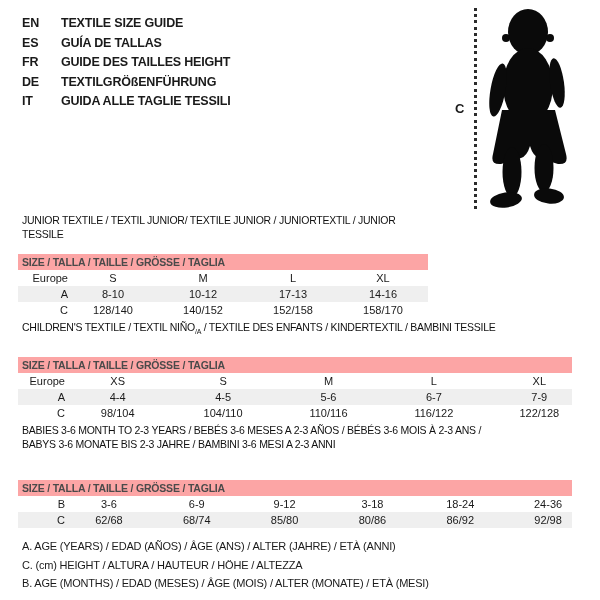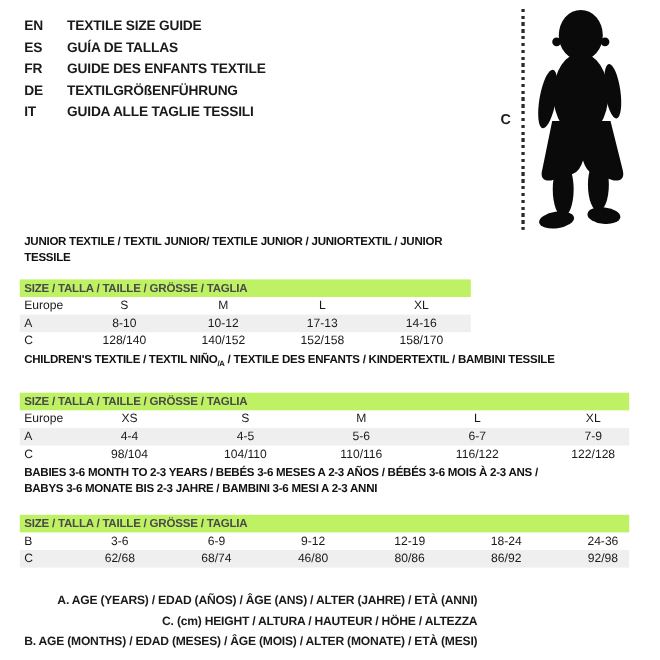--- a/index.html
+++ b/index.html
@@ -20,54 +20,54 @@
   .figure-c { position:absolute; left:5px; top:97px; font-weight:bold; font-size:13px; }
   .dash-line { position:absolute; left:24px; top:4px; height:201px; width:2.5px;
     background:repeating-linear-gradient(to bottom,#2b2b2b 0 3px,transparent 3px 6.2px); }
   .figure svg { position:absolute; left:32px; top:0; }
 
   
   .tbl { position:absolute; left:18px; }
   .t1 { top:213px; width:410px; }
   .t2 { top:320px; width:574px; }
   .t3 { top:423px; width:574px; }
-  .tbl-title { font-weight:bold; font-size:10.5px; letter-spacing:-0.25px; line-height:14px; padding-left:4px; color:#111; }
+  .tbl-title { font-weight:normal; font-size:10.5px; letter-spacing:-0.25px; line-height:14px; padding-left:4px; color:#111; }
   .t1 .tbl-title { margin-bottom:13px; }
   .t2 .tbl-title { margin-bottom:18px; }
-  .t3 .tbl-title { margin-bottom:17px; }
+  .t3 .tbl-title { margin-bottom:29px; }
   .title-sub { font-size:7px; vertical-align:sub; }
-  .size-bar { background:#bef264; color:#4a4a4a; font-weight:bold; font-size:10.5px; letter-spacing:-0.2px; height:16px; line-height:16px; padding-left:4px; }
+  .size-bar { background:#fca5a5; color:#4a4a4a; font-weight:bold; font-size:10.5px; letter-spacing:-0.2px; height:16px; line-height:16px; padding-left:4px; }
   .row { display:grid; height:16px; line-height:16px; font-size:11px; }
   .cols4 { grid-template-columns:50px repeat(4,1fr); }
   .cols5 { grid-template-columns:47px repeat(5,1fr); }
   .cols6 { grid-template-columns:47px repeat(6,1fr); }
-  .row .lbl { padding-left:4px; text-align:left; }
+  .row .lbl { padding-left:4px; text-align:right; }
   .row .cell { text-align:center; }
   .row.alt { background:#efefef; }
 
   
-  .notes { position:absolute; left:22px; top:537px; font-weight:bold; font-size:11px; line-height:18.5px; letter-spacing:-0.2px;text-align:right; }
+  .notes { position:absolute; left:22px; top:537px; font-weight:normal; font-size:11px; line-height:18.5px; letter-spacing:-0.2px; }
 </style>
 </head>
 <body>
 
 <div class="page">
 
   <div class="lang-list">
     <div class="lang-row">
       <span class="lang-code">EN</span>
       <span class="lang-label">TEXTILE SIZE GUIDE</span>
     </div>
     <div class="lang-row">
       <span class="lang-code">ES</span>
       <span class="lang-label">GUÍA DE TALLAS</span>
     </div>
     <div class="lang-row">
       <span class="lang-code">FR</span>
-      <span class="lang-label">GUIDE DES ENFANTS TEXTILE</span>
+      <span class="lang-label">GUIDE DES TAILLES HEIGHT</span>
     </div>
     <div class="lang-row">
       <span class="lang-code">DE</span>
       <span class="lang-label">TEXTILGRÖßENFÜHRUNG</span>
     </div>
     <div class="lang-row">
       <span class="lang-code">IT</span>
       <span class="lang-label">GUIDA ALLE TAGLIE TESSILI</span>
     </div>
   </div>
@@ -151,29 +151,29 @@
     <div class="tbl-title">
       <div>BABIES 3-6 MONTH TO 2-3 YEARS / BEBÉS 3-6 MESES A 2-3 AÑOS / BÉBÉS 3-6 MOIS À 2-3 ANS /</div>
       <div>BABYS 3-6 MONATE BIS 2-3 JAHRE / BAMBINI 3-6 MESI A 2-3 ANNI</div>
     </div>
     <div class="size-bar">SIZE / TALLA / TAILLE / GRÖSSE / TAGLIA</div>
     <div class="row cols6">
       <span class="lbl">B</span>
       <span class="cell">3-6</span>
       <span class="cell">6-9</span>
       <span class="cell">9-12</span>
-      <span class="cell">12-19</span>
+      <span class="cell">3-18</span>
       <span class="cell">18-24</span>
       <span class="cell">24-36</span>
     </div>
     <div class="row cols6 alt">
       <span class="lbl">C</span>
       <span class="cell">62/68</span>
       <span class="cell">68/74</span>
-      <span class="cell">46/80</span>
+      <span class="cell">85/80</span>
       <span class="cell">80/86</span>
       <span class="cell">86/92</span>
       <span class="cell">92/98</span>
     </div>
   </section>
 
   <div class="notes">
     <div>A. AGE (YEARS) / EDAD (AÑOS) / ÂGE (ANS) / ALTER (JAHRE) / ETÀ (ANNI)</div>
     <div>C. (cm) HEIGHT / ALTURA / HAUTEUR / HÖHE / ALTEZZA</div>
     <div>B. AGE (MONTHS) / EDAD (MESES) / ÂGE (MOIS) / ALTER (MONATE) / ETÀ (MESI)</div>

